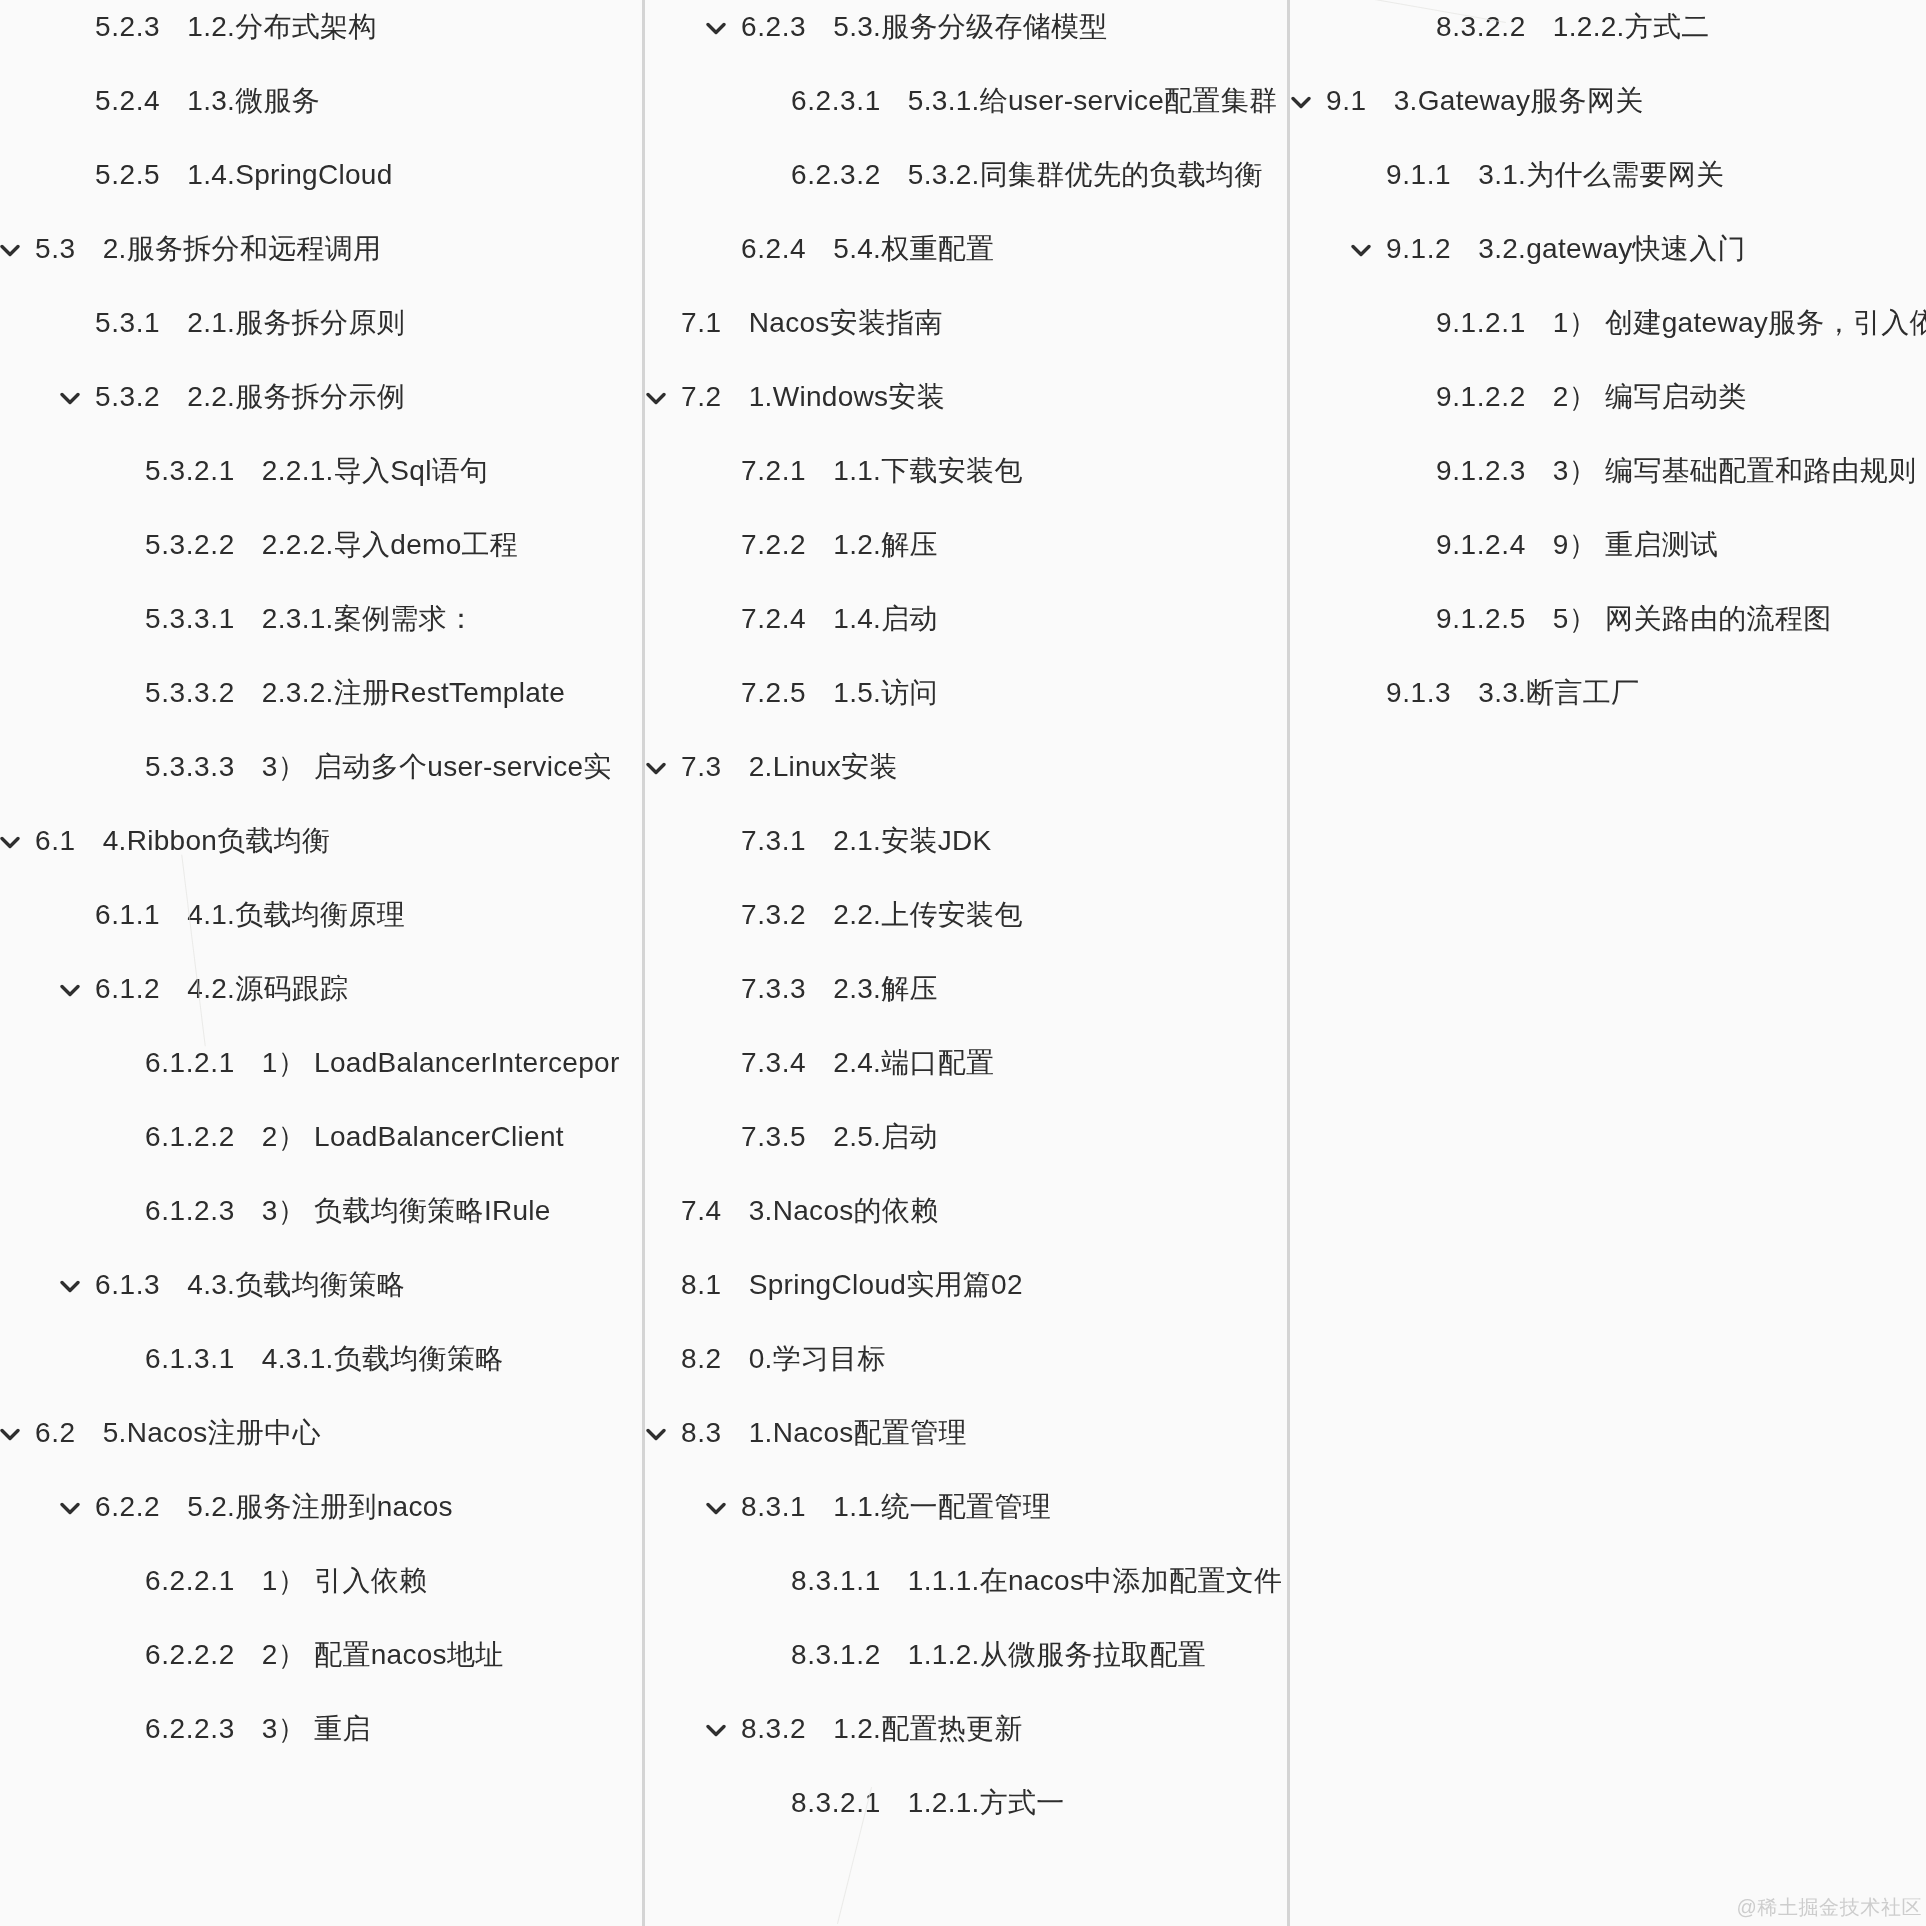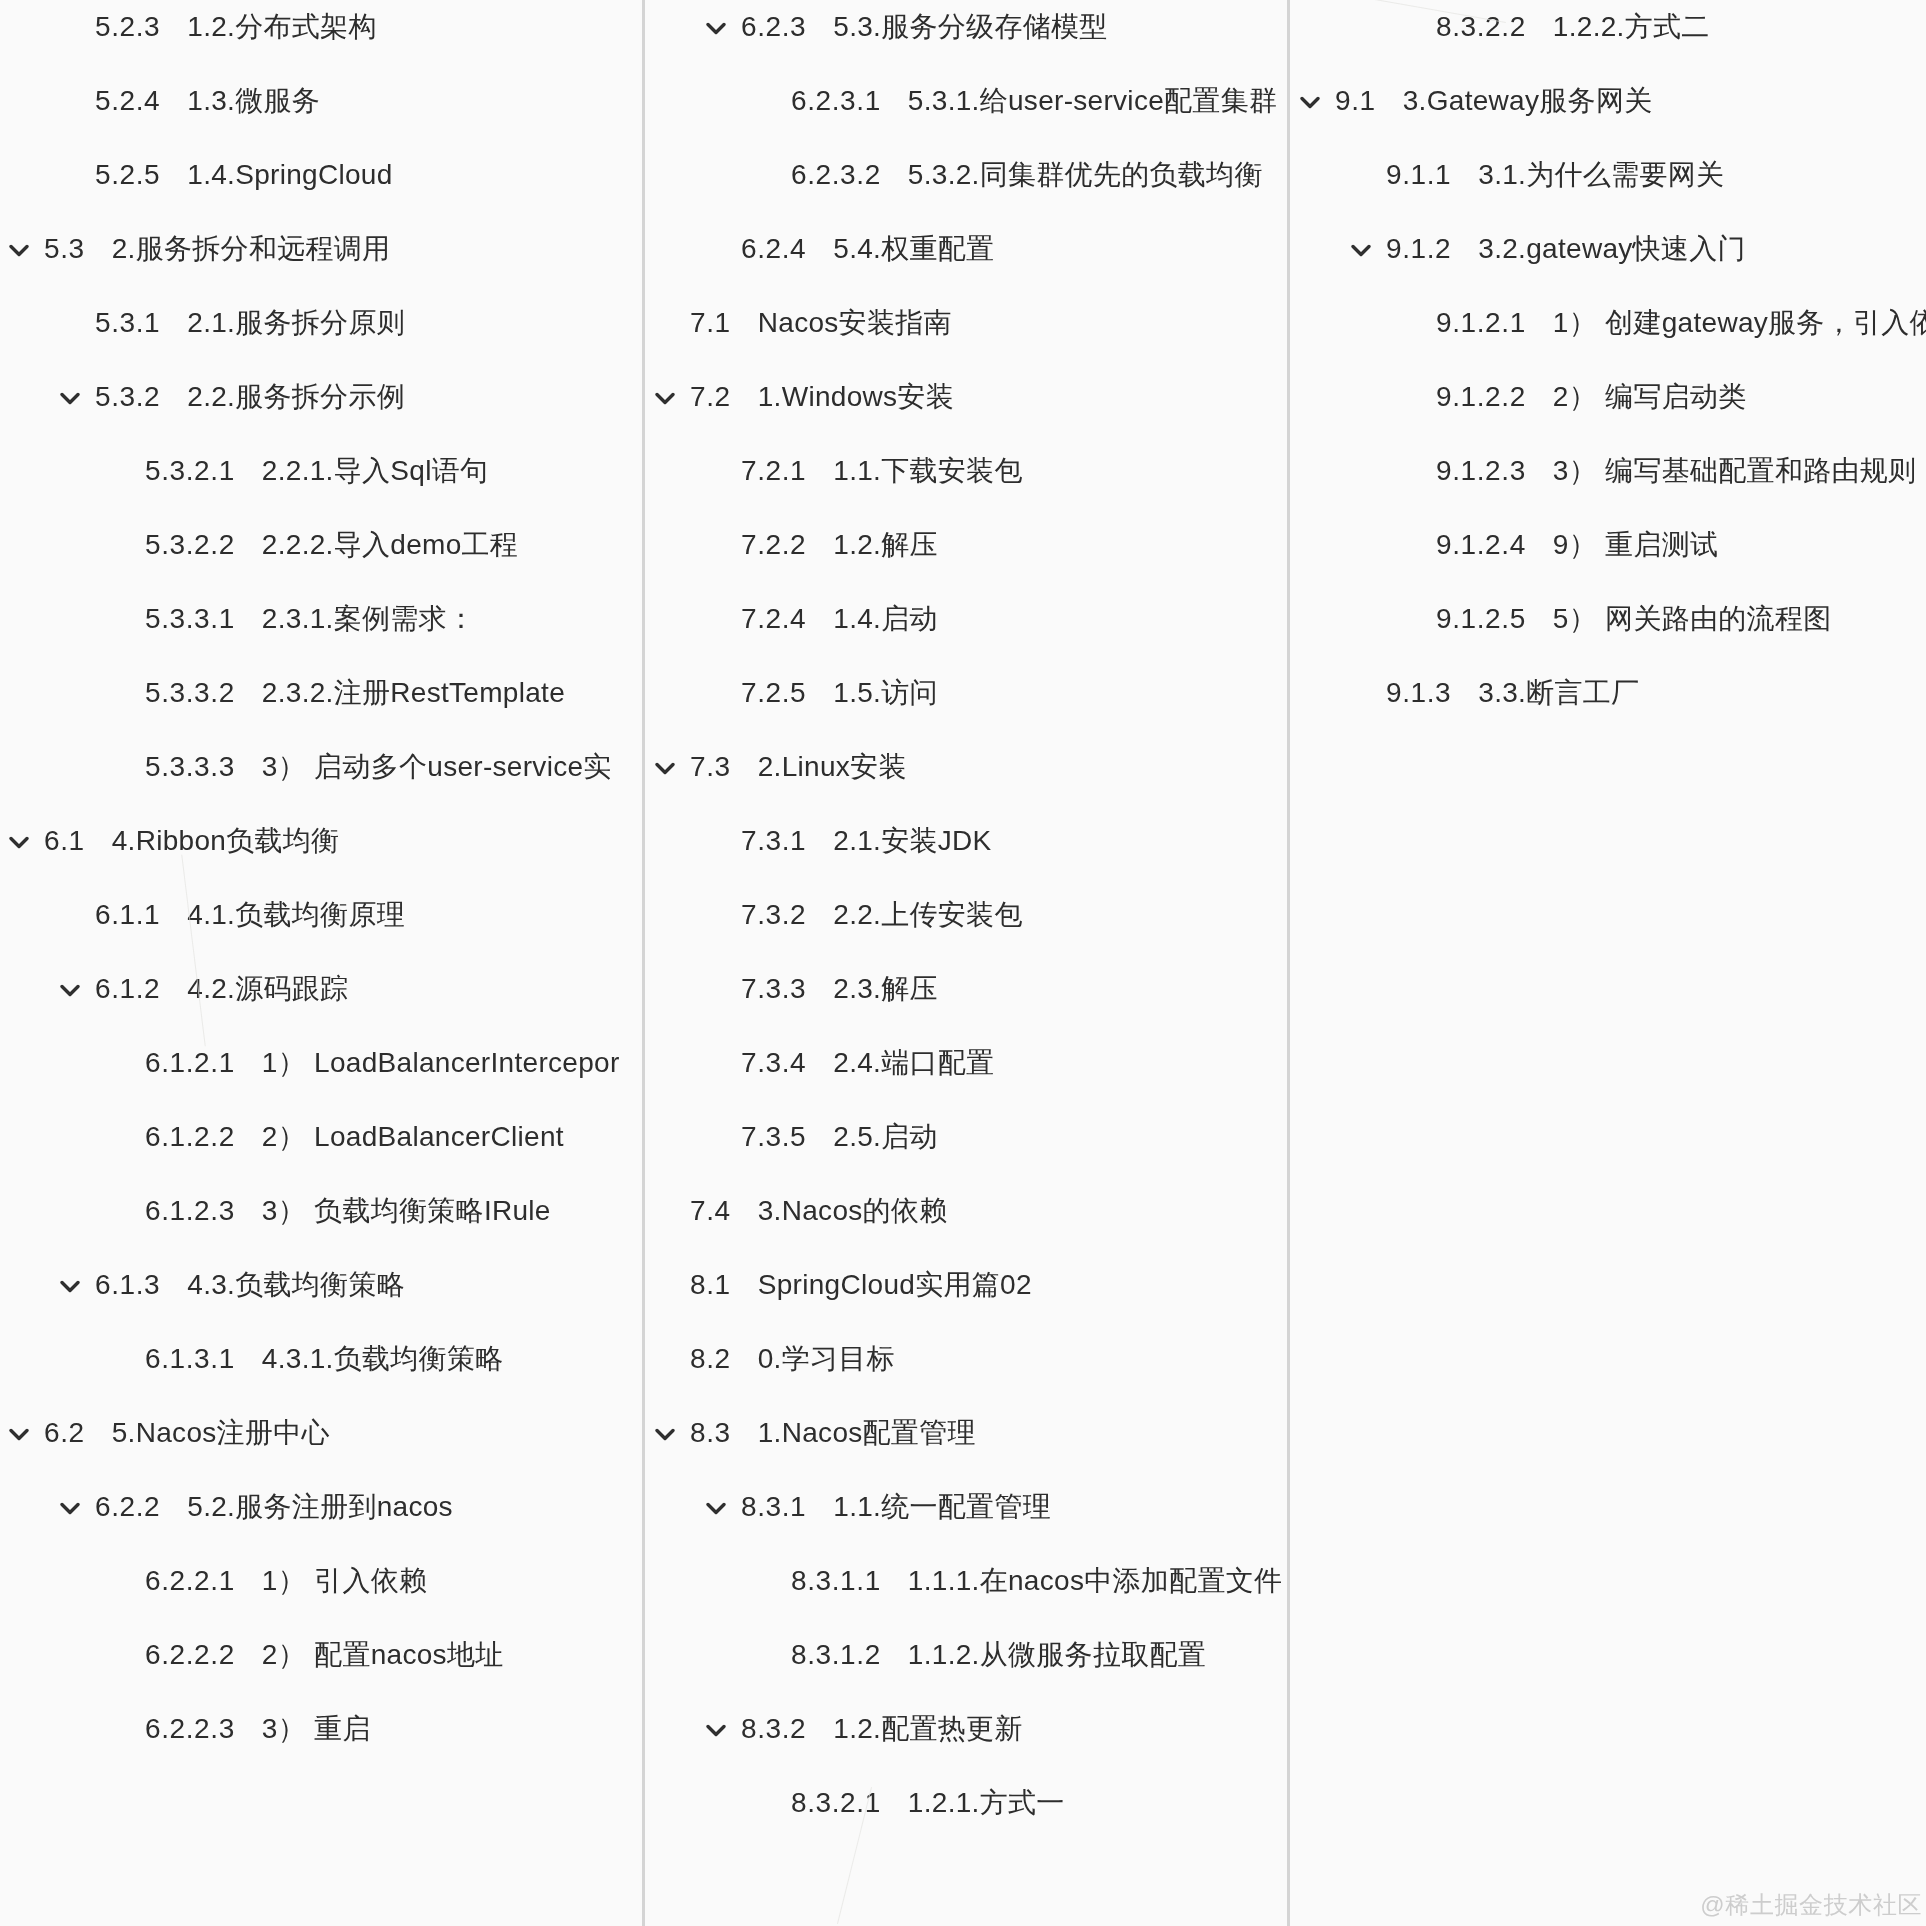--- a/index.html
+++ b/index.html
@@ -34,21 +34,21 @@
   }
   .divider-1 { left: 642px; }
   .divider-2 { left: 1287px; }
   .row {
     height: 74px;
     display: flex;
     align-items: center;
     font-size: 28px;
     white-space: nowrap;
   }
-  .lvl2 { padding-left: 9px; }
+  .lvl2 { }
   .lvl3 { padding-left: 60px; }
   .lvl4 { padding-left: 110px; }
   .chev {
     flex: 0 0 35px;
     width: 35px;
     display: flex;
     align-items: center;
   }
   .chev svg { display: block; margin-top: 3.9px; }
   .chev.empty svg { visibility: hidden; }
@@ -59,21 +59,21 @@
     background: #e4e4e1;
     opacity: 0.7;
   }
   .artifact-1 { left: 1356px; top: 9px; width: 151px; height: 1.3px; transform: rotate(10deg); }
   .artifact-2 { left: 193px; top: 854px; width: 1.3px; height: 193px; transform: rotate(-7deg); }
   .artifact-3 { left: 854px; top: 1785px; width: 1.3px; height: 141px; transform: rotate(14deg); }
   .watermark {
     position: absolute;
     right: 3.9px;
     bottom: 5.1px;
-    font-size: 24px;
+    font-size: 20px;
     color: #cdcdcd;
     letter-spacing: 0.6px;
   }
 </style>
 </head>
 <body>
 
 <div class="board">
   <div class="col col-0">
       <div class="row lvl3">

